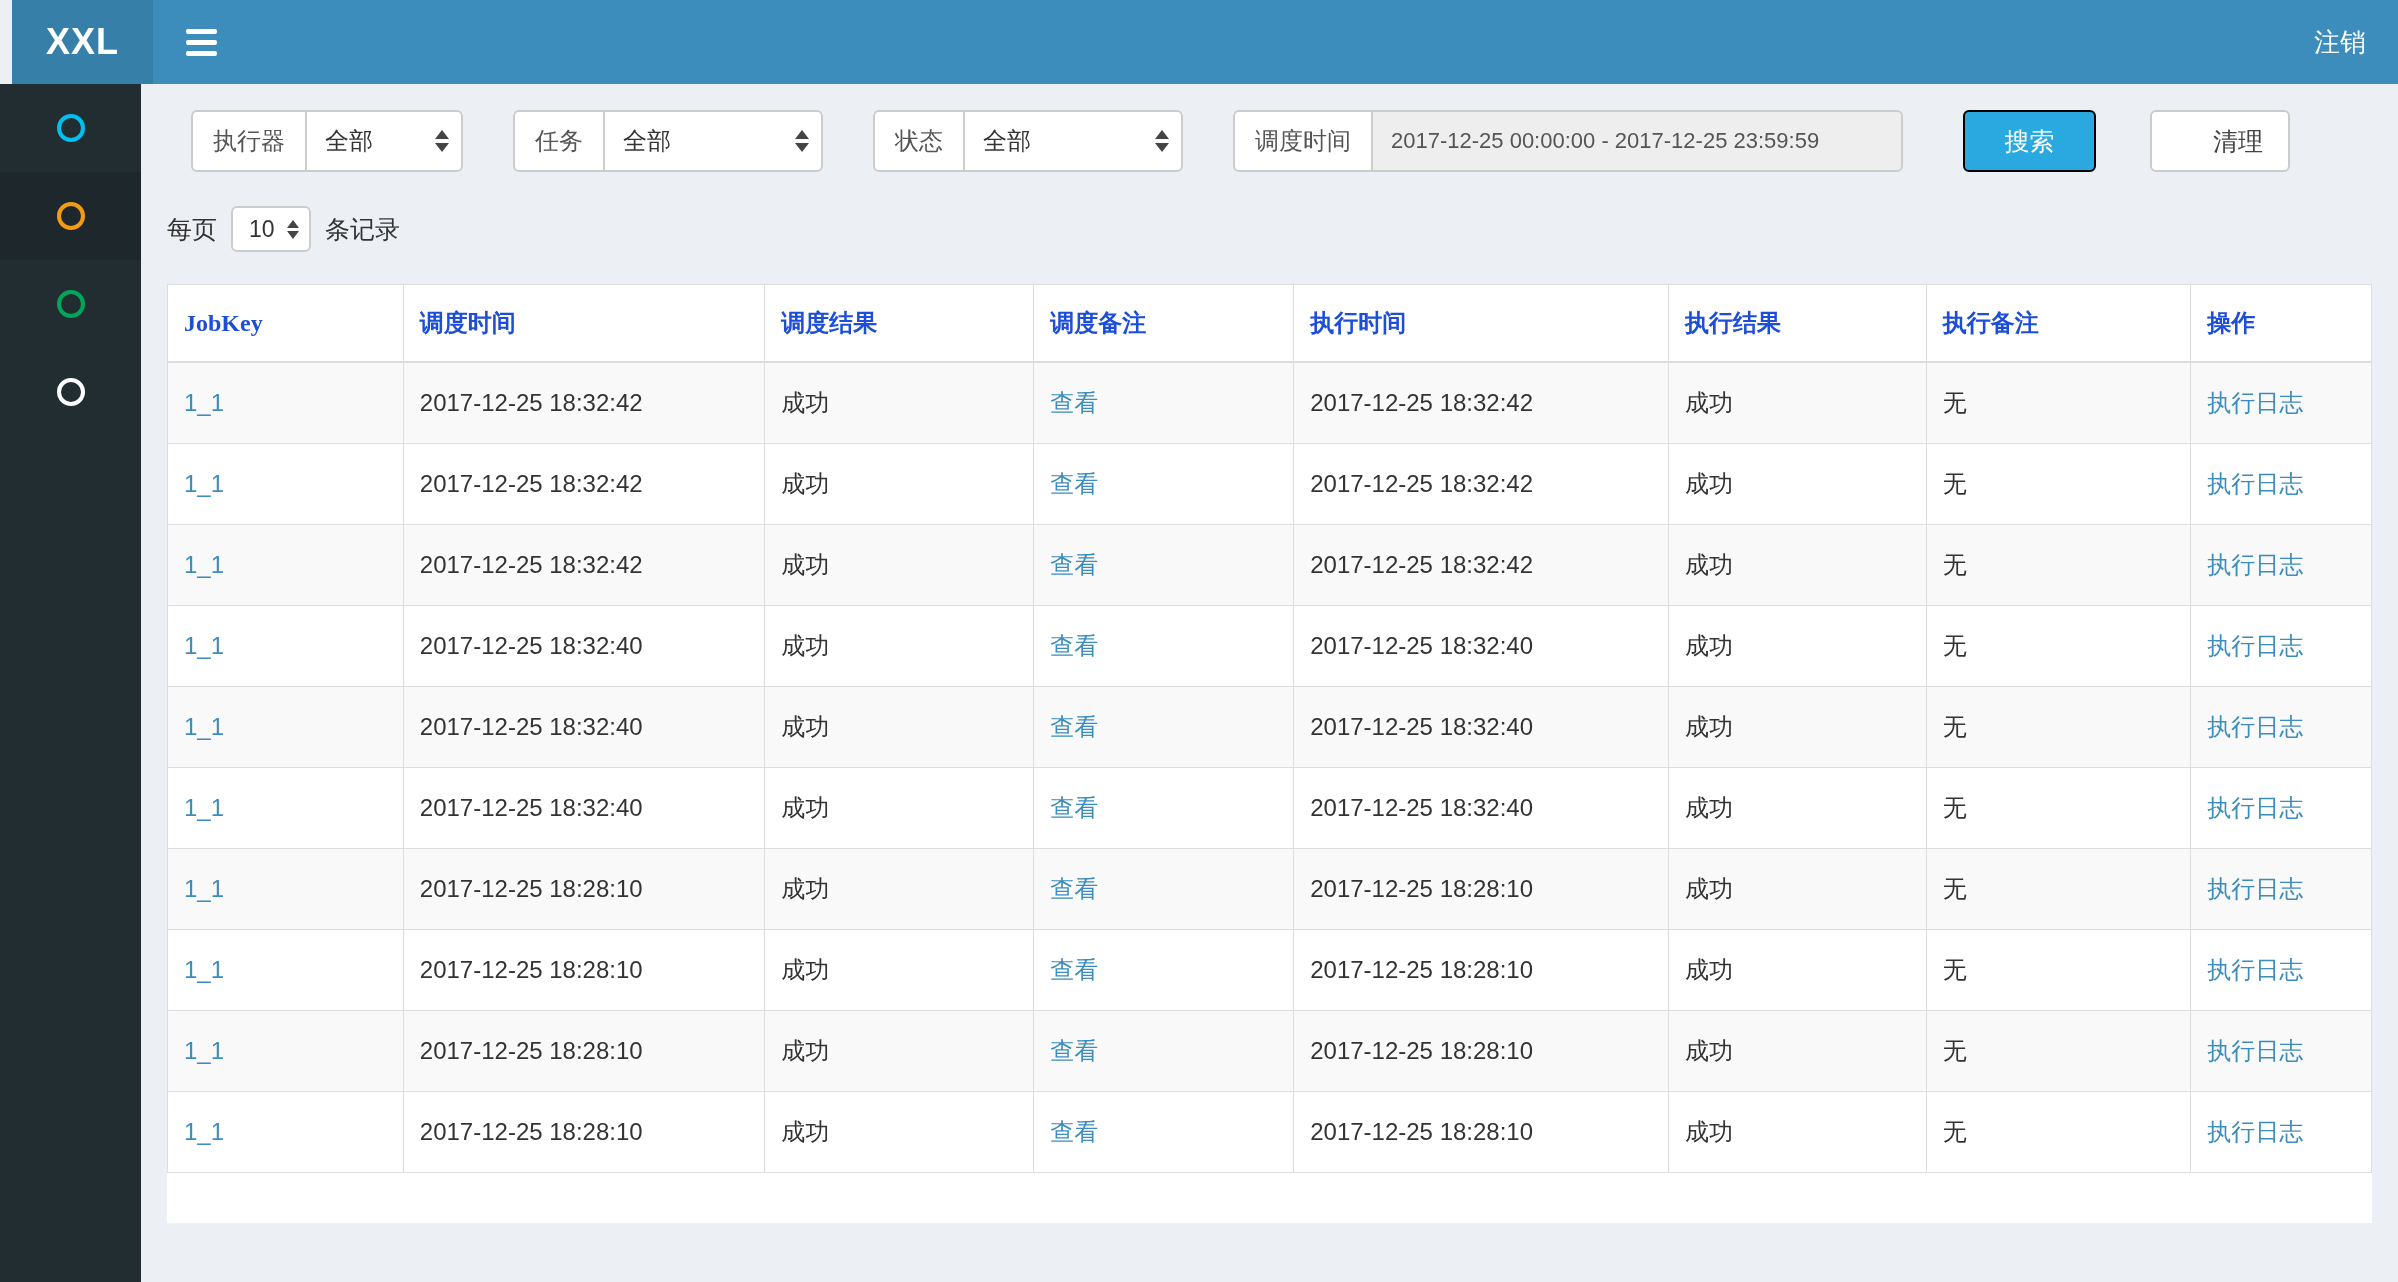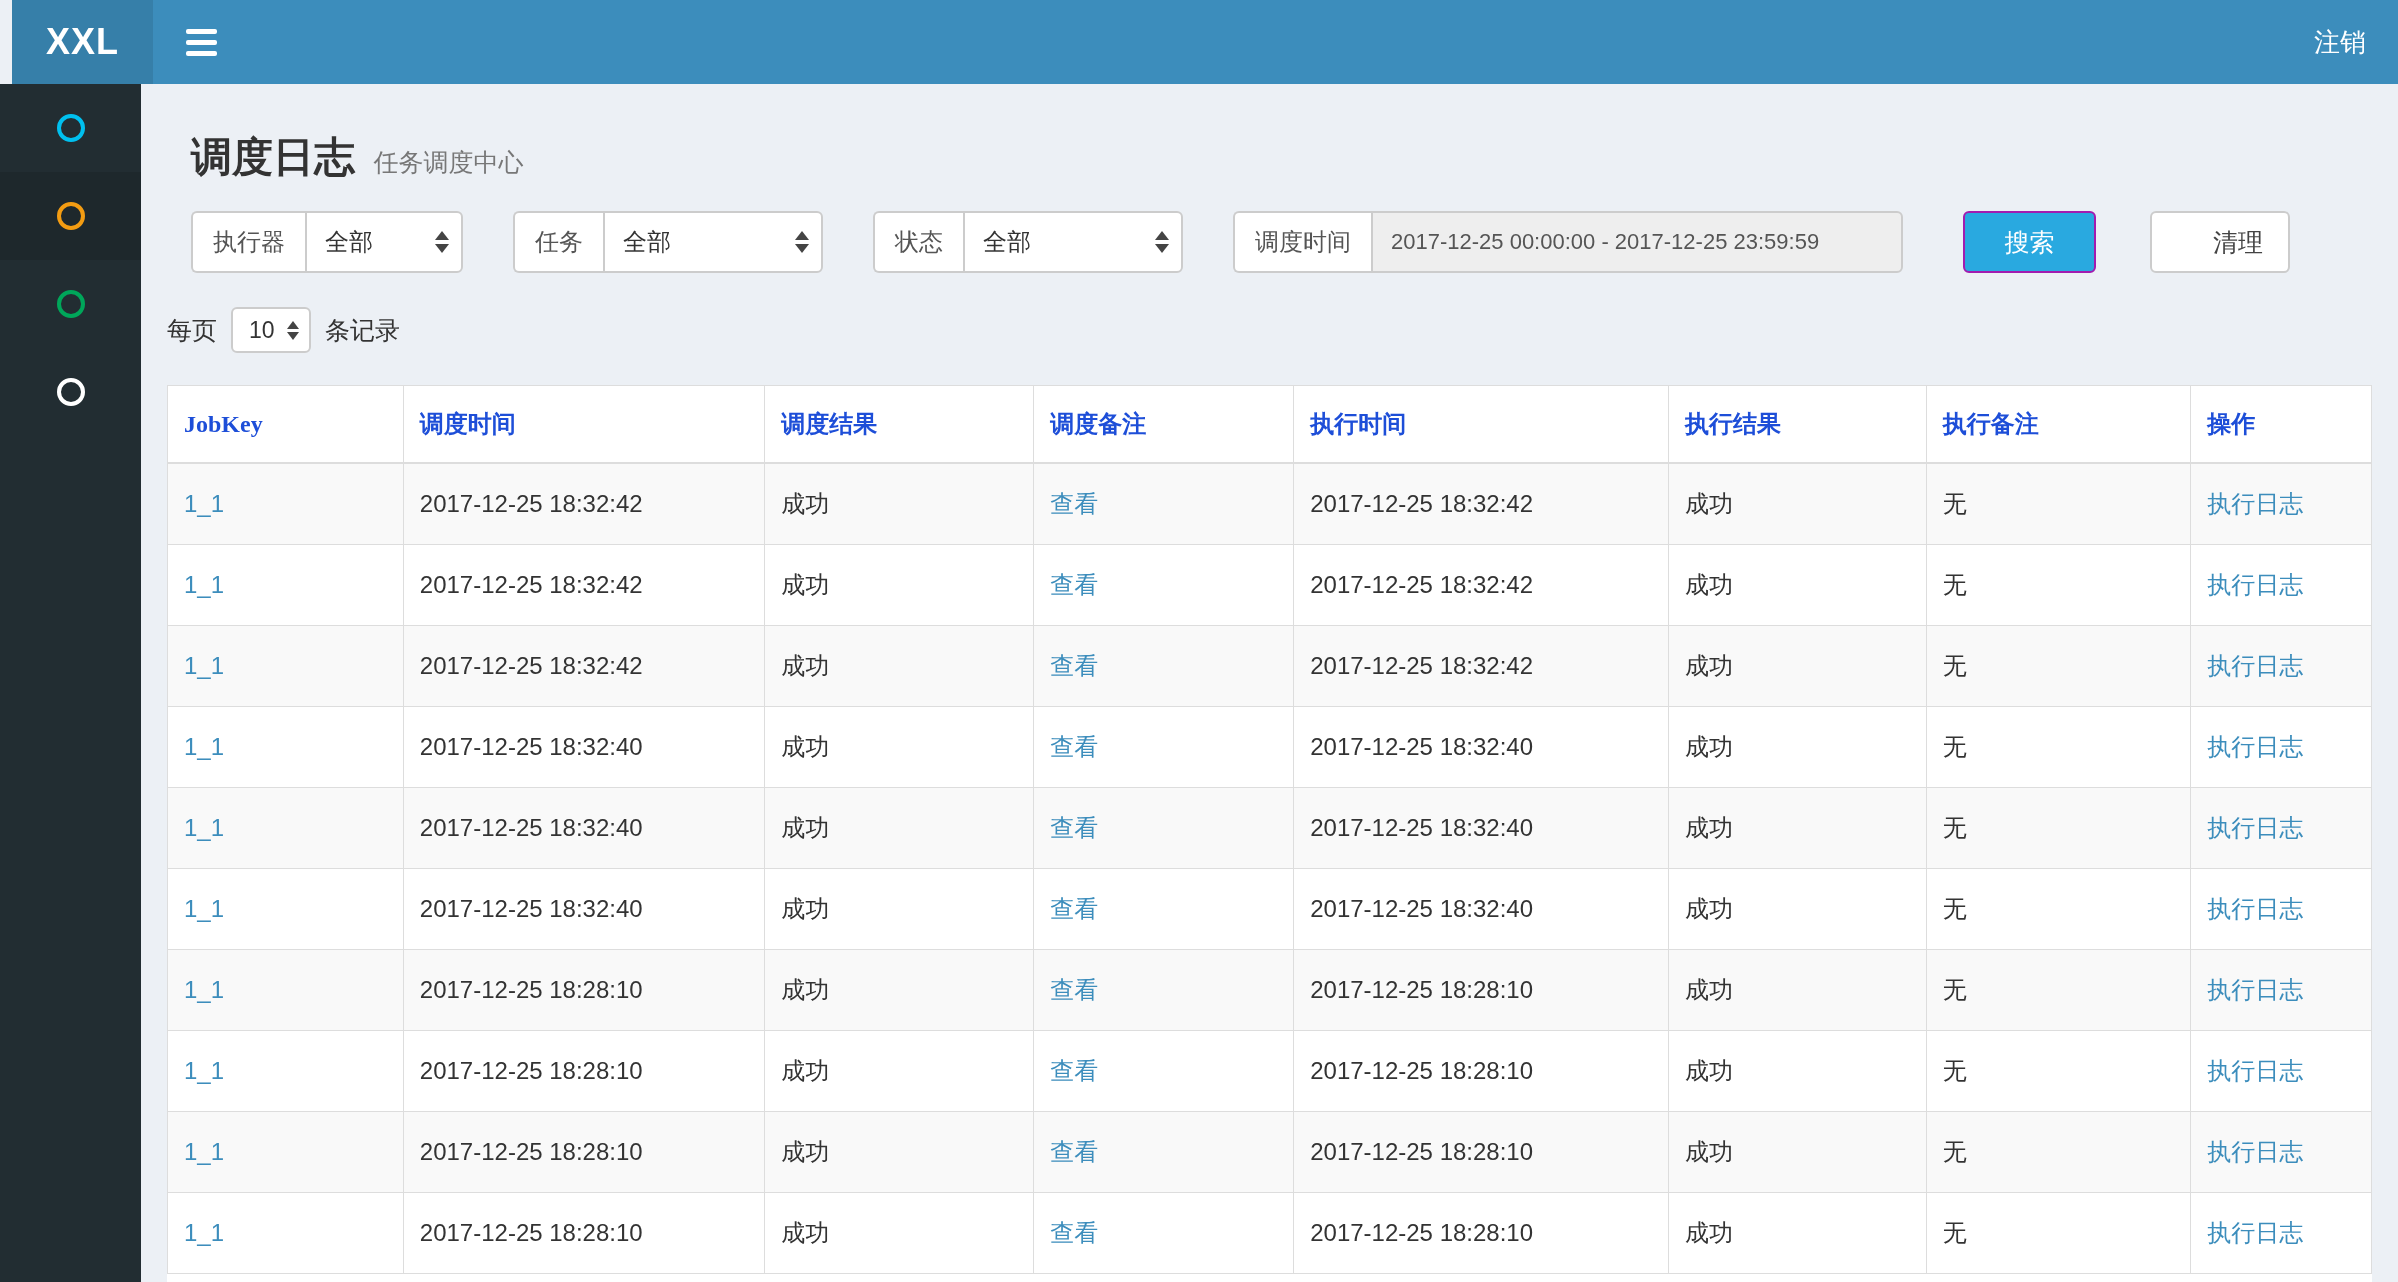--- a/index.html
+++ b/index.html
@@ -81,21 +81,21 @@
   .stepper.small .tri { border-left-width: 6px; border-right-width: 6px; }
   .stepper.small .tri.up { border-bottom-width: 8px; margin-bottom: 3px; }
   .stepper.small .tri.down { border-top-width: 8px; }
   .date-input {
     flex: 1; background: #eee; border: 2px solid #ccc; border-radius: 0 6px 6px 0;
     display: flex; align-items: center; padding: 0 18px;
     font-size: 22px; color: #555; white-space: nowrap; overflow: hidden; cursor: pointer;
   }
   .btn { height: 62px; border-radius: 6px; font-size: 25px; cursor: pointer;
          font-family: inherit; display: flex; align-items: center; justify-content: center; }
-  .btn-search { width: 133px; margin-right: 54px; background: #29a9e0; border: 2px solid #a21caf; color: #fff; }
+  .btn-search { width: 133px; margin-right: 54px; background: #29a9e0; border: 2px solid #000000; color: #fff; }
   .btn-clear  { width: 140px; background: #fff; border: 2px solid #ccc; color: #444; padding-left: 36px; }
 
   
   .page-size-row {
     display: flex; align-items: center; margin: 34px 35px 0 26px;
     font-size: 25px; color: #333;
   }
   .small-select {
     width: 80px; height: 46px; background: #fff; border: 2px solid #ccc; border-radius: 6px;
     display: flex; align-items: center; justify-content: space-between;
@@ -149,24 +149,20 @@
     <div class="sidebar-item">
       <span class="circle-icon" style="border-color: rgb(0, 166, 90);"></span>
     </div>
     <div class="sidebar-item">
       <span class="circle-icon" style="border-color: rgb(255, 255, 255);"></span>
     </div>
   </div>
 
 <div class="content-wrapper">
 
-  <div class="content-header">
-    <span class="page-title">调度日志</span>
-    <span class="page-subtitle">任务调度中心</span>
-  </div>
 
   <div class="filter-row">
 
     <div class="filter-group g1">
       <span class="addon">执行器</span>
       <div class="select-control">
         <span>全部</span>
         <span class="stepper">
             <i class="tri up"></i>
             <i class="tri down"></i>

